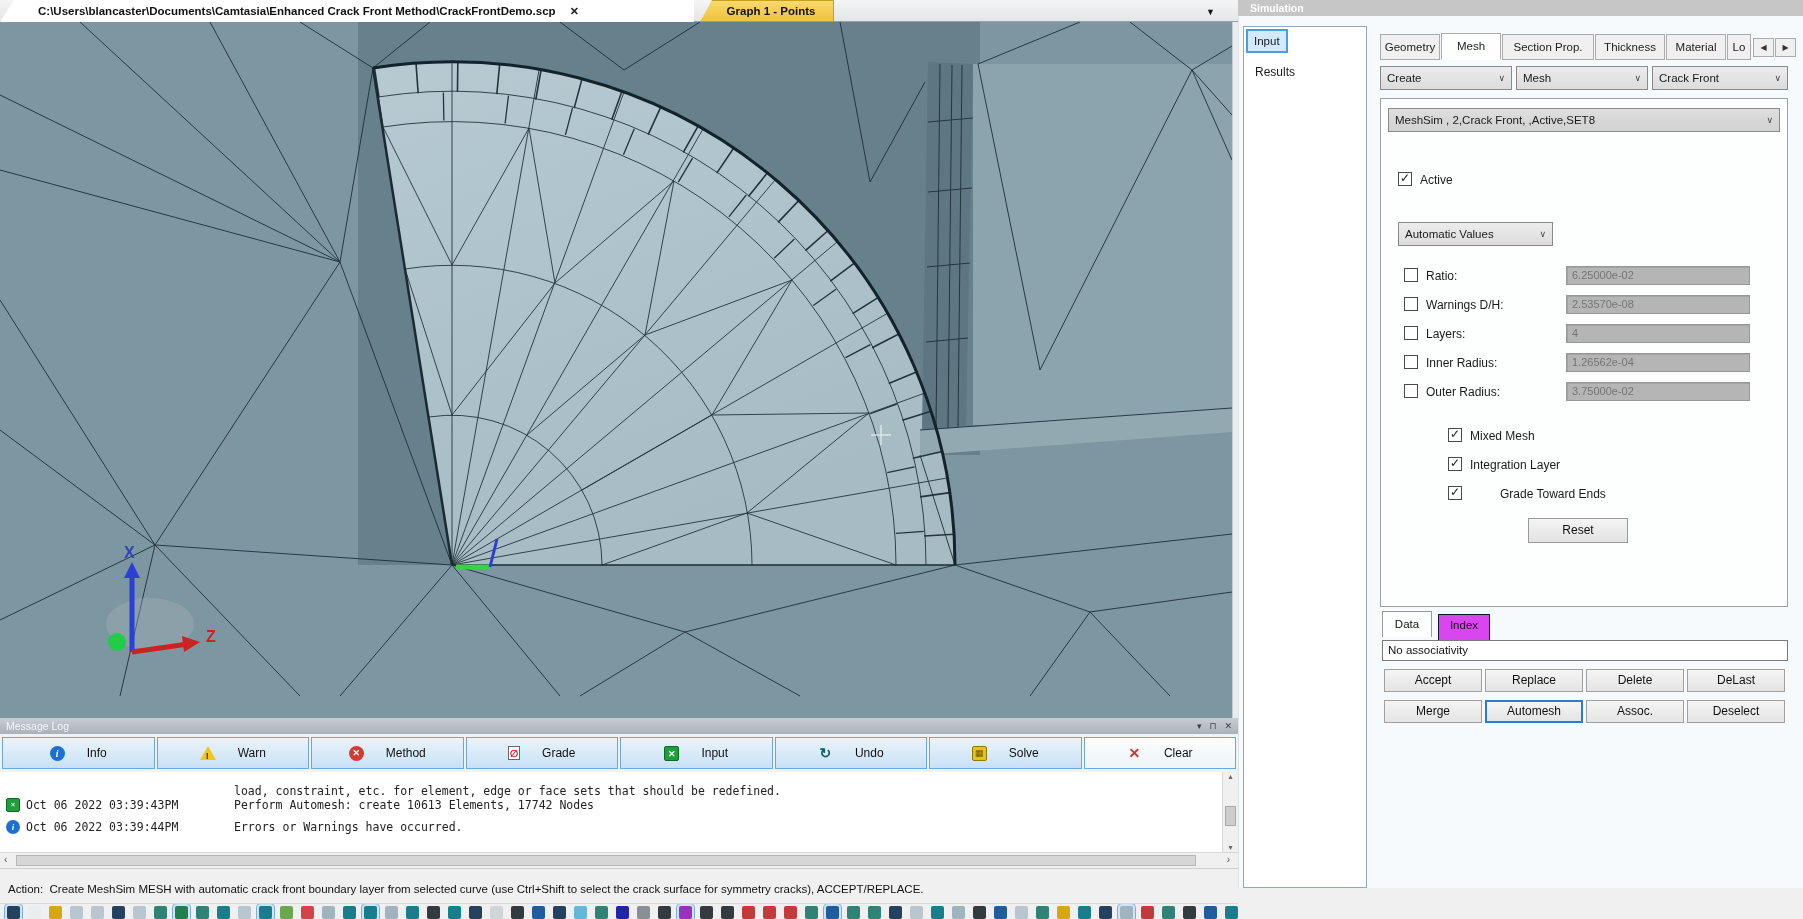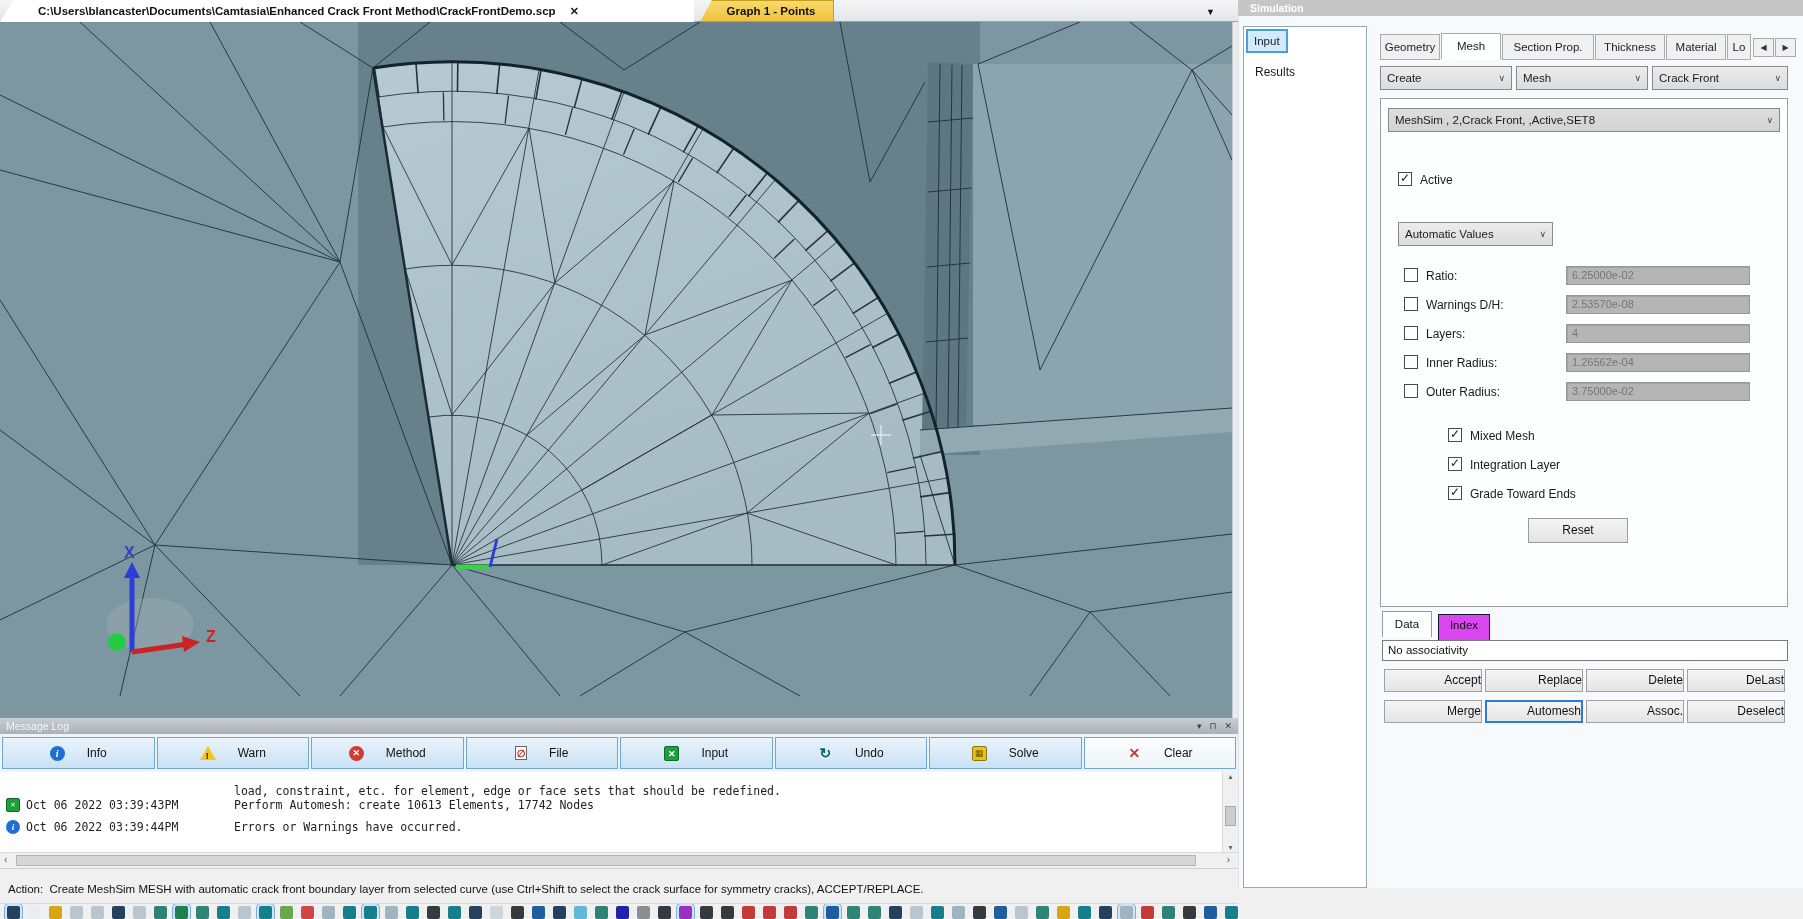--- a/index.html
+++ b/index.html
@@ -73,21 +73,21 @@
   #groupbox{left:1380px;top:98px;width:408px;height:509px;border:1px solid #9aa0a6;background:#fdfefe}
   .cb{position:absolute;width:14px;height:14px;background:#fff;border:1px solid #4a4a4a}
   .cb.on::after{content:"✓";position:absolute;left:1px;top:-2px;font-size:12px;color:#222}
   .flabel{position:absolute;font-size:12px;color:#1a1a1a;white-space:nowrap}
   .dinput{position:absolute;width:184px;height:19px;background:#b5b5b5;border:1px solid #979797;box-shadow:inset 1px 1px 0 #a3a3a3;font-size:11px;color:#757575;line-height:17px;padding-left:5px;white-space:nowrap;overflow:hidden}
   #resetbtn{left:1528px;top:518px;width:100px;height:25px;background:linear-gradient(#f4f4f4,#e3e3e3);border:1px solid #9a9a9a;font-size:12px;color:#111;text-align:center;line-height:23px}
   .dtab{position:absolute;font-size:11.5px;text-align:center;color:#111}
   #datatab{left:1382px;top:611px;width:50px;height:26px;background:#fdfefe;border:1px solid #9a9a9a;border-bottom:none;line-height:24px;z-index:2}
   #indextab{left:1438px;top:614px;width:52px;height:37px;background:#d946ef;border:1px solid #0f172a;line-height:21px}
   #assocfield{left:1382px;top:640px;width:406px;height:21px;background:#fff;border:1px solid #7a7a7a;font-size:11.5px;color:#111;line-height:19px;padding-left:5px}
-  .abtn{position:absolute;width:98px;height:23px;background:linear-gradient(#f5f5f5,#e4e4e4);border:1px solid #a0a0a0;font-size:12px;color:#111;text-align:right;line-height:21px}
+  .abtn{position:absolute;width:98px;height:23px;background:linear-gradient(#f5f5f5,#e4e4e4);border:1px solid #a0a0a0;font-size:12px;color:#111;text-align:center;line-height:21px}
   .abtn.focus{border:2px solid #2b7cd3;line-height:19px}
 </style>
 </head>
 <body>
 
 <div id="stage">
 
   <div class="abs" id="tabbar">
     <div class="abs ftab" id="filetab">
       <span>C:\Users\blancaster\Documents\Camtasia\Enhanced Crack Front Method\CrackFrontDemo.scp</span>
@@ -193,21 +193,21 @@
           <em>!</em>
         </span>
       <span>Warn</span>
     </div>
     <div class="lbtn">
       <span class="icn icn-err">✕</span>
       <span>Method</span>
     </div>
     <div class="lbtn">
       <span class="icn icn-file">∅</span>
-      <span>File</span>
+      <span>Grade</span>
     </div>
     <div class="lbtn">
       <span class="icn icn-inp">✕</span>
       <span>Input</span>
     </div>
     <div class="lbtn">
       <span class="icn icn-undo">↻</span>
       <span>Undo</span>
     </div>
     <div class="lbtn">
@@ -384,21 +384,21 @@
 
   <span class="cb" style="left:1404px;top:384px"></span>
   <span class="flabel" style="left:1426px;top:385px">Outer Radius:</span>
   <span class="dinput" style="left:1566px;top:382px">3.75000e-02</span>
 
   <span class="cb on" style="left:1448px;top:428px"></span>
   <span class="flabel" style="left:1470px;top:429px">Mixed Mesh</span>
   <span class="cb on" style="left:1448px;top:457px"></span>
   <span class="flabel" style="left:1470px;top:458px">Integration Layer</span>
   <span class="cb on" style="left:1448px;top:486px"></span>
-  <span class="flabel" style="left:1470px;top:487px">Grade Toward Ends</span>
+  <span class="flabel" style="left:1500px;top:487px">Grade Toward Ends</span>
 
   <div class="abs" id="resetbtn">Reset</div>
 
   <div class="dtab" id="datatab">Data</div>
   <div class="dtab" id="indextab">Index</div>
   <div class="abs" id="assocfield">No associativity</div>
 
   <div class="abtn" style="left:1384px;top:669px">Accept</div>
   <div class="abtn" style="left:1485px;top:669px">Replace</div>
   <div class="abtn" style="left:1586px;top:669px">Delete</div>

